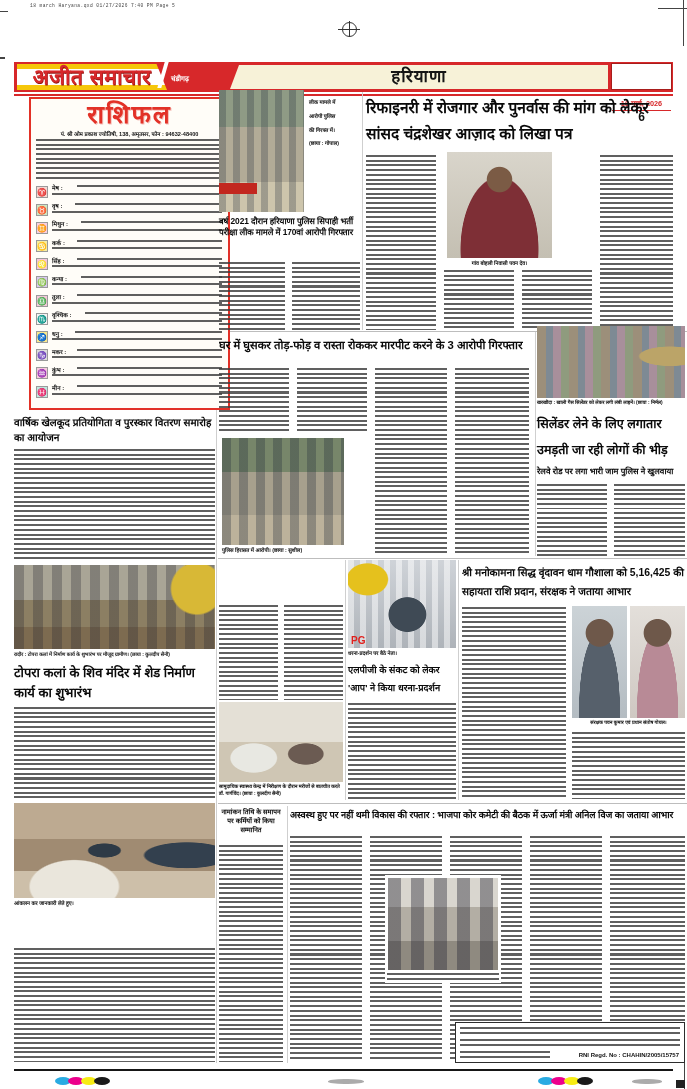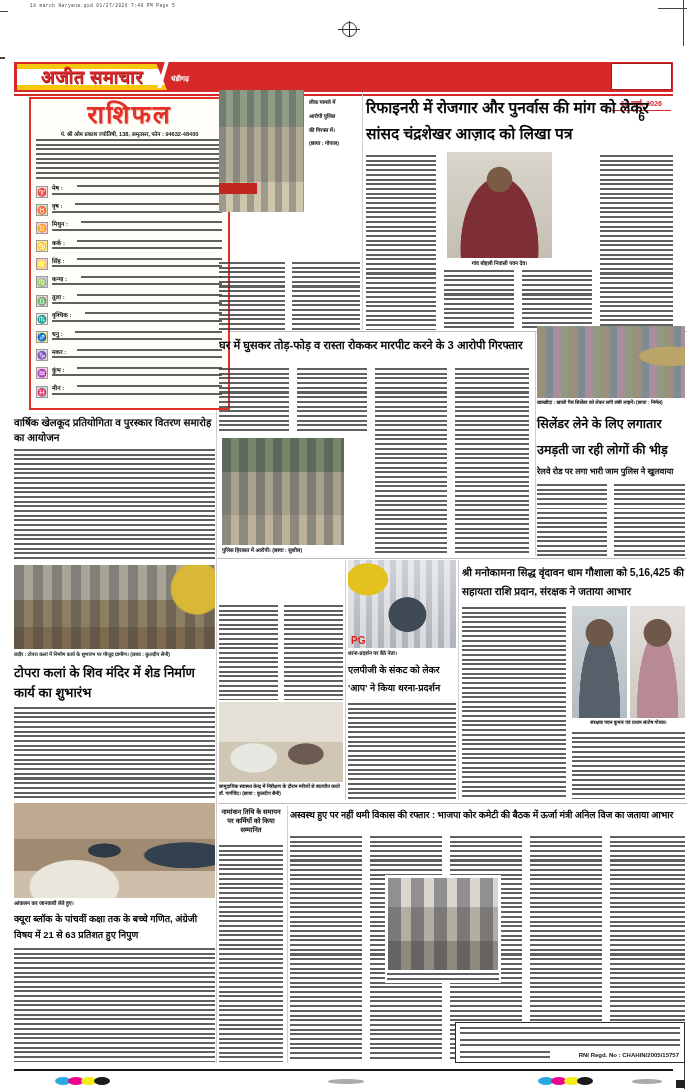--- a/index.html
+++ b/index.html
@@ -12,21 +12,21 @@
   .hl{position:absolute;font-weight:800;color:#0a0a0a;line-height:1.3;}
   .vr{position:absolute;width:1px;background:#cfcfcf;}
   .hr{position:absolute;height:1px;background:#bdbdbd;}
   .photo{position:absolute;text-decoration:underline;}
   
   .mast{position:absolute;left:14px;top:62px;width:659px;height:30px;background:#d7282a;}
   .mast-underline{position:absolute;left:14px;top:94px;width:659px;height:2px;background:#d7282a;}
   .logo{position:absolute;left:3px;top:2px;width:150px;height:26px;text-align:center;
         background:linear-gradient(to bottom,#f6c70a 0 20%,#ffffff 20% 80%,#f6c70a 80% 100%);
         clip-path:polygon(0 0,93% 0,100% 100%,0 100%);}
-  .logo span{font-size:18px;font-weight:900;color:#d7282a;line-height:26px;letter-spacing:.5px;text-shadow:.5px .5px 0 #8f1310;}
+  .logo span{font-size:21px;font-weight:900;color:#d7282a;line-height:26px;letter-spacing:.5px;text-shadow:.5px .5px 0 #8f1310;}
   .slash{position:absolute;left:147px;top:0;width:4px;height:26px;background:#fff;transform:skewX(-16deg);}
   .edition{position:absolute;left:157px;top:12px;font-size:7px;font-weight:700;color:#fff;}
   .secbox{position:absolute;left:216px;top:3px;width:378px;height:24px;background:#f7f2d8;
           clip-path:polygon(9px 0,100% 0,100% 100%,0 100%);text-align:center;}
   .secbox span{font-size:17px;font-weight:900;color:#151515;line-height:24px;letter-spacing:1px;}
   .datebox{position:absolute;left:597px;top:1px;width:61px;height:27px;background:#fff;border:1px solid #a81d1b;box-sizing:border-box;}
   .datebox .d{font-size:7.3px;font-weight:800;color:#d7282a;text-align:center;line-height:12px;border-bottom:1.5px solid #d7282a;margin-top:34px;}
   .datebox .n{font-size:12px;font-weight:800;color:#111;text-align:center;line-height:13px;}
   
   .horo{position:absolute;left:29px;top:97px;width:201px;height:313px;border:2px solid #e23127;box-sizing:border-box;background:#fffdf8;}
@@ -66,20 +66,21 @@
   <div class="abs" style="left:0;top:57px;width:5px;height:2px;background:#444;"></div>
   <div class="abs" style="left:683px;top:0;width:1px;height:46px;background:#444;"></div>
   <div class="abs" style="left:658px;top:8px;width:29px;height:1px;background:#444;"></div>
   <div class="abs" style="left:684px;top:1038px;width:1px;height:51px;background:#444;"></div>
   <div class="abs" style="left:676px;top:1080px;width:9px;height:8px;background:#222;"></div>
 
   <div class="mast">
     <div class="logo"><span>अजीत समाचार</span></div>
     <div class="slash"></div>
     <div class="edition">चंडीगढ़</div>
+    <div class="secbox"><span>हरियाणा</span></div>
     <div class="datebox">
       <div class="d">18 मार्च, 2026</div>
       <div class="n">6</div>
     </div>
   </div>
   <div class="mast-underline"></div>
 
   <div class="vr" style="left:216px;top:97px;height:966px;"></div>
   <div class="vr" style="left:362px;top:92px;height:238px;"></div>
   <div class="vr" style="left:535px;top:332px;height:224px;"></div>
@@ -174,20 +175,21 @@
       repeating-linear-gradient(90deg,rgba(35,45,60,.28) 0 7px,rgba(0,0,0,0) 7px 14px),
       linear-gradient(to bottom,#8f9b85 0 30%,#b2ab97 30% 75%,#cdc5ac 75%);">
     <span style="position:absolute;left:0;bottom:18px;width:38px;height:11px;background:#c2271f;"></span>
   </div>
   <div class="cap" style="left:309px;top:96px;width:52px;line-height:2.6;">
     <div>लीक मामले में</div>
     <div>आरोपी पुलिस</div>
     <div>की गिरफ्त में।</div>
     <div>(छाया : गोपाल)</div>
   </div>
+  <div class="hl" style="left:219px;top:216px;width:141px;font-size:8.4px;letter-spacing:-.1px;">वर्ष 2021 दौरान हरियाणा पुलिस सिपाही भर्ती परीक्षा लीक मामले में 170वां आरोपी गिरफ्तार</div>
   <div class="txt" style="left:219px;top:262px;width:66px;height:68px;"></div>
   <div class="txt" style="left:292px;top:262px;width:68px;height:68px;"></div>
 
   <div class="hl" style="left:366px;top:95px;width:307px;font-size:15.5px;line-height:1.7;">रिफाइनरी में रोजगार और पुनर्वास की मांग को लेकर सांसद चंद्रशेखर आज़ाद को लिखा पत्र</div>
   <div class="txt" style="left:366px;top:155px;width:70px;height:175px;"></div>
   <div class="txt" style="left:444px;top:270px;width:70px;height:60px;"></div>
   <div class="txt" style="left:522px;top:270px;width:70px;height:60px;"></div>
   <div class="txt" style="left:600px;top:155px;width:73px;height:175px;"></div>
   <div class="photo" style="left:447px;top:152px;width:105px;height:106px;background:
       radial-gradient(circle at 50% 26%,#7b5b45 0 13%,rgba(0,0,0,0) 14%),
@@ -258,21 +260,20 @@
   </div>
   <div class="cap" style="left:572px;top:720px;width:113px;text-align:center;font-size:4.9px;">संरक्षक पवन कुमार एवं प्रधान संतोष गोयल।</div>
   <div class="txt" style="left:572px;top:732px;width:113px;height:67px;"></div>
 
   <div class="photo" style="left:14px;top:803px;width:201px;height:95px;background:
       radial-gradient(ellipse at 30% 88%,#eae6dc 0 22%,rgba(0,0,0,0) 23%),
       radial-gradient(ellipse at 86% 55%,#33404e 0 17%,rgba(0,0,0,0) 18%),
       radial-gradient(ellipse at 45% 50%,#2e3a46 0 10%,rgba(0,0,0,0) 11%),
       linear-gradient(to bottom,#bdaa91 0 38%,#a08b72 38% 72%,#cdbfa9 72%);"></div>
   <div class="cap" style="left:14px;top:900px;width:201px;">आंकलन कर जानकारी लेते हुए।</div>
-  <div class="hl" style="left:14px;top:911px;width:201px;font-size:9.4px;line-height:1.75;">क्यूरा ब्लॉक के पांचवीं कक्षा तक के बच्चे गणित, अंग्रेजी विषय में 21 से 63 प्रतिशत हुए निपुण</div>
   <div class="txt" style="left:14px;top:948px;width:201px;height:114px;"></div>
 
   <div class="hl" style="left:219px;top:808px;width:64px;font-size:6.6px;line-height:1.35;text-align:center;">नामांकन तिथि के समापन पर कर्मियों को किया सम्मानित</div>
   <div class="txt" style="left:219px;top:845px;width:64px;height:217px;"></div>
 
   <div class="hl" style="left:290px;top:809px;width:395px;font-size:9.3px;white-space:nowrap;overflow:hidden;letter-spacing:-.1px;">अस्वस्थ हुए पर नहीं थमी विकास की रफ्तार : भाजपा कोर कमेटी की बैठक में ऊर्जा मंत्री अनिल विज का जताया आभार</div>
   <div class="txt" style="left:290px;top:836px;width:72px;height:226px;"></div>
   <div class="txt" style="left:370px;top:836px;width:72px;height:226px;"></div>
   <div class="txt" style="left:450px;top:836px;width:72px;height:226px;"></div>
   <div class="txt" style="left:530px;top:836px;width:72px;height:226px;"></div>

